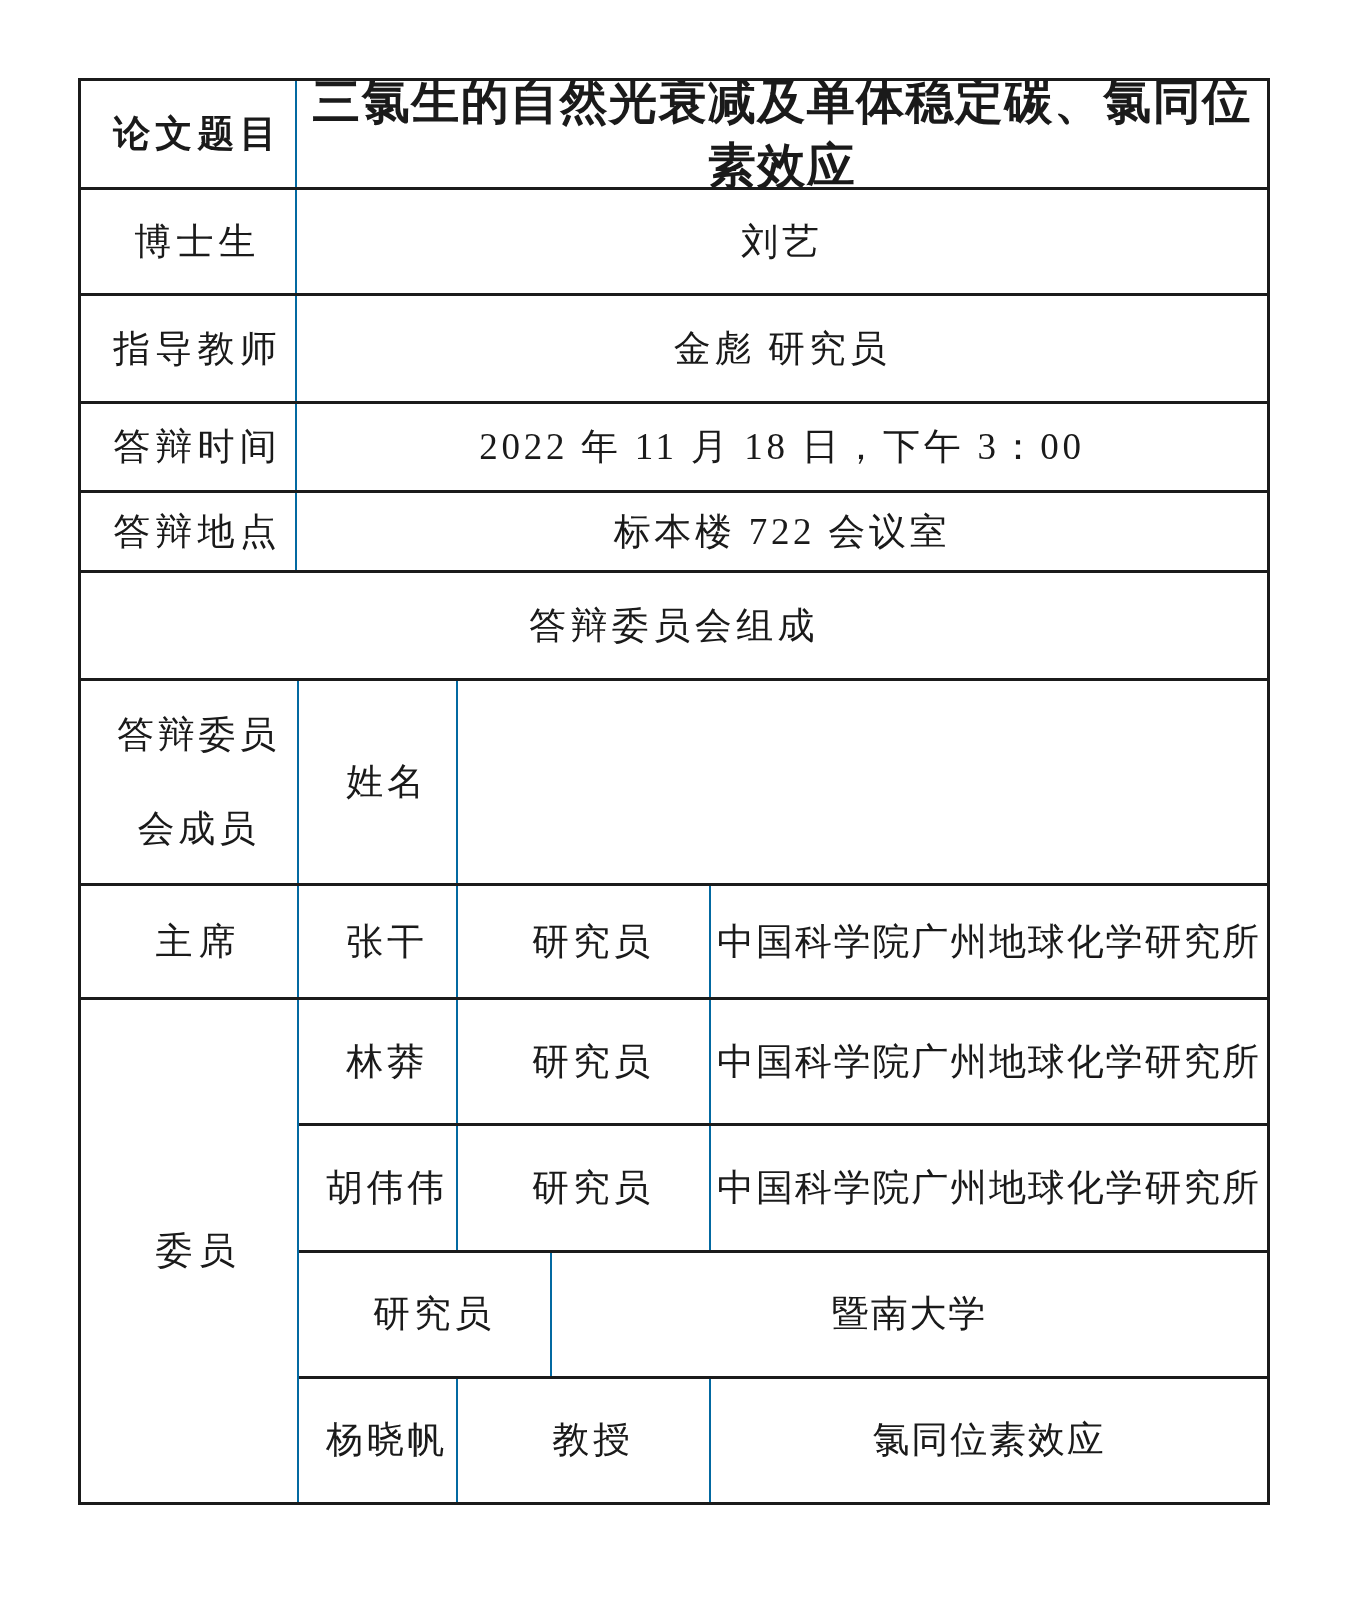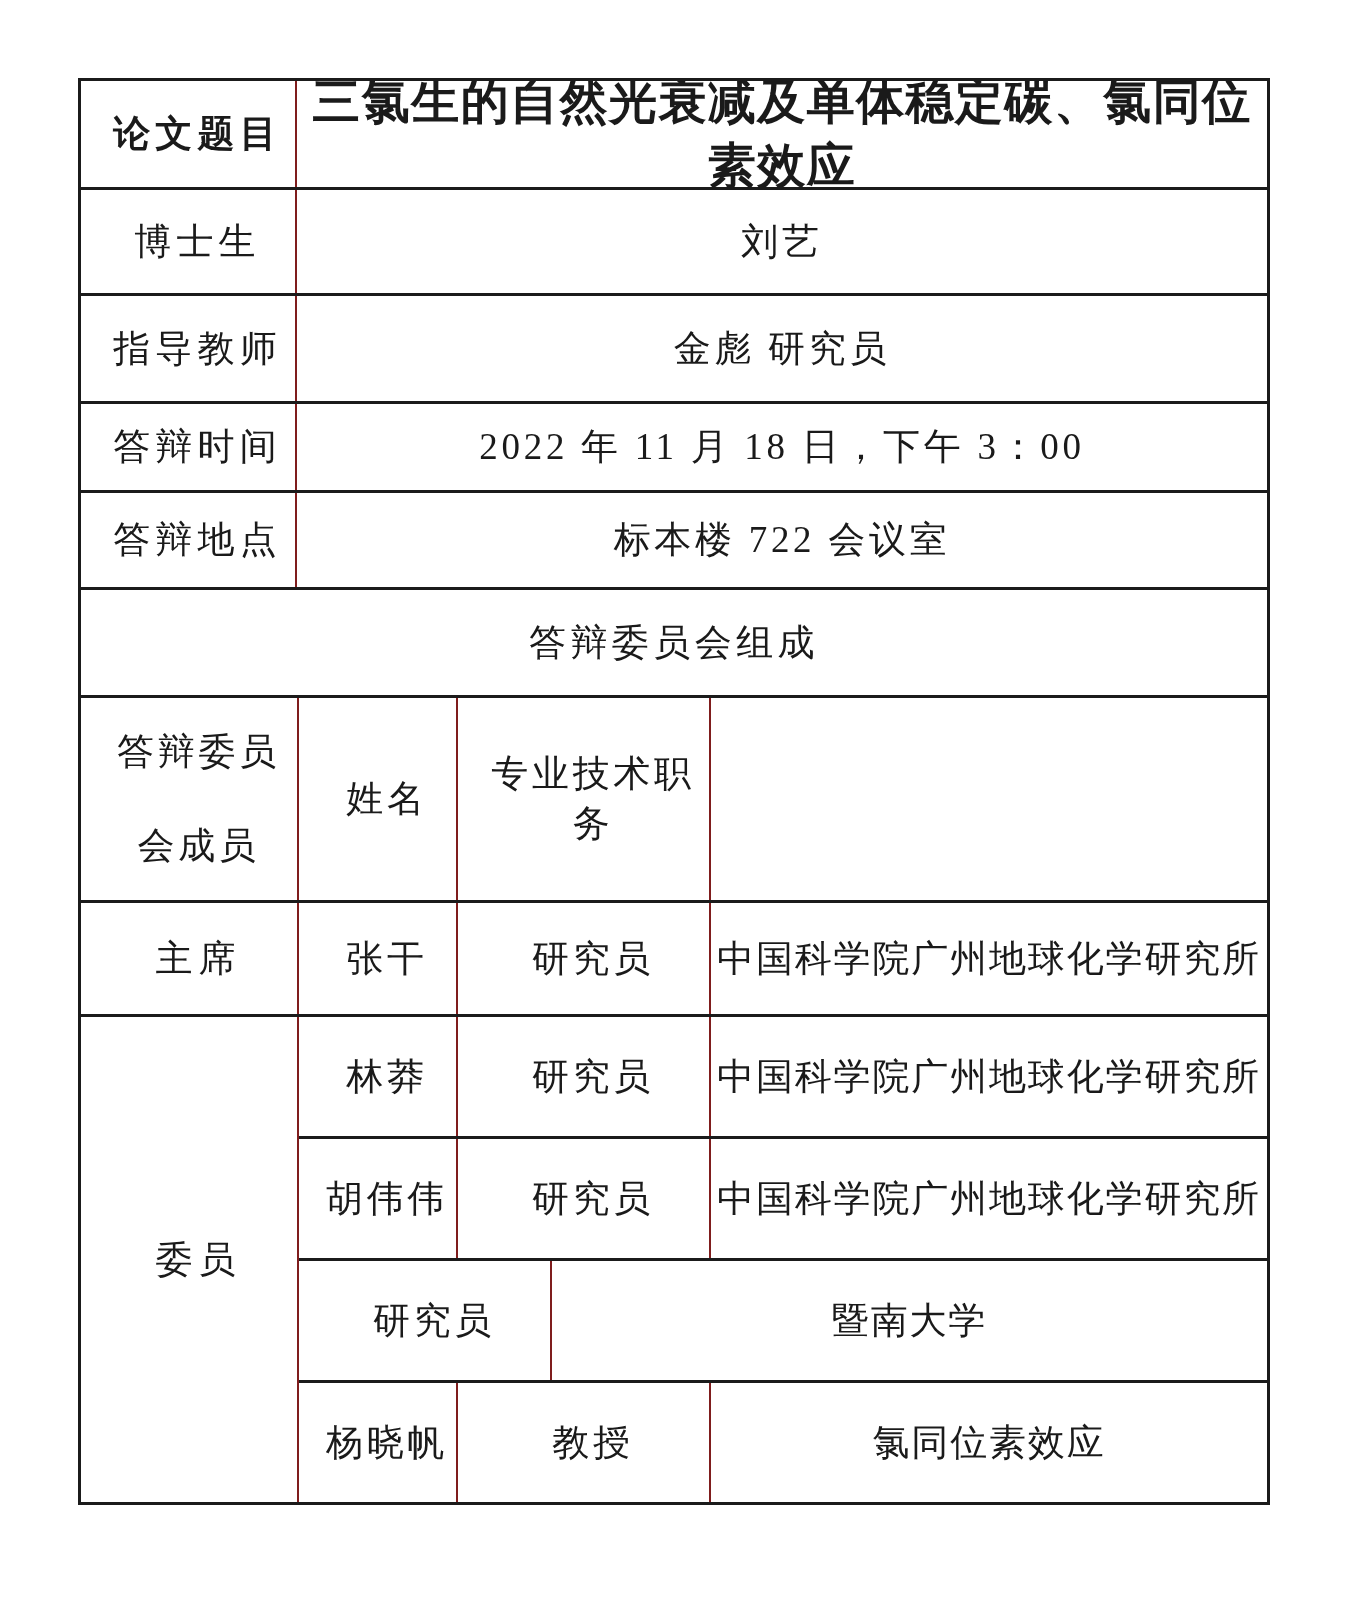--- a/index.html
+++ b/index.html
@@ -17,21 +17,21 @@
     display: flex;
     flex-direction: column;
     background: #ffffff;
   }
   .t-row { display: flex; flex-direction: row; border-bottom: 3px solid #1b1b1b; flex-shrink: 0; }
   .t-row.last { border-bottom: none; }
   .cell {
     display: flex; align-items: center; justify-content: center;
     text-align: center; overflow: hidden;
   }
-  .v-div { border-right: 2px solid #7f1d1d; padding-left: 19px; }
+  .v-div { border-right: 2px solid #0369a1; padding-left: 19px; }
   .label-cell { width: 216px; font-size: 37px; letter-spacing: 0.14em; }
   .value-cell { flex: 1; font-size: 37px; letter-spacing: 0.10em; }
   .bold { font-weight: 700; }
   .title-cell { font-size: 48px; letter-spacing: 0.03em; }
   .full-cell { flex: 1; font-size: 37px; letter-spacing: 0.12em; }
   
   .c-col1 { width: 218px; font-size: 37px; letter-spacing: 0.16em; }
   .c-col2 { width: 159px; font-size: 37px; letter-spacing: 0.10em; }
   .c-col3 { width: 253px; font-size: 37px; letter-spacing: 0.10em; }
   .c-col4 { flex: 1; font-size: 37px; letter-spacing: 0.05em; }
@@ -59,36 +59,35 @@
   <div class="t-row" style="height:108px">
     <div class="cell v-div label-cell">指导教师</div>
     <div class="cell value-cell">金彪 研究员</div>
   </div>
 
   <div class="t-row" style="height:89px">
     <div class="cell v-div label-cell">答辩时间</div>
     <div class="cell value-cell">2022 年 11 月 18 日，下午 3：00</div>
   </div>
 
-  <div class="t-row" style="height:97px">
+  <div class="t-row" style="height:80px">
     <div class="cell v-div label-cell">答辩地点</div>
     <div class="cell value-cell">标本楼 722 会议室</div>
   </div>
 
   <div class="t-row" style="height:108px">
     <div class="cell full-cell">答辩委员会组成</div>
   </div>
 
   <div class="t-row" style="height:205px">
     <div class="cell v-div c-col1 hdr-stack">
       <span>答辩委员</span>
       <span>会成员</span>
     </div>
     <div class="cell v-div c-col2">姓名</div>
-    <div class="cell v-div c-col3">专业技术职务</div>
   </div>
 
   <div class="t-row" style="height:114px">
     <div class="cell v-div c-col1">主席</div>
     <div class="cell v-div c-col2">张干</div>
     <div class="cell v-div c-col3">研究员</div>
     <div class="cell c-col4">中国科学院广州地球化学研究所</div>
   </div>
 
   <div class="member-block" style="flex:1">

